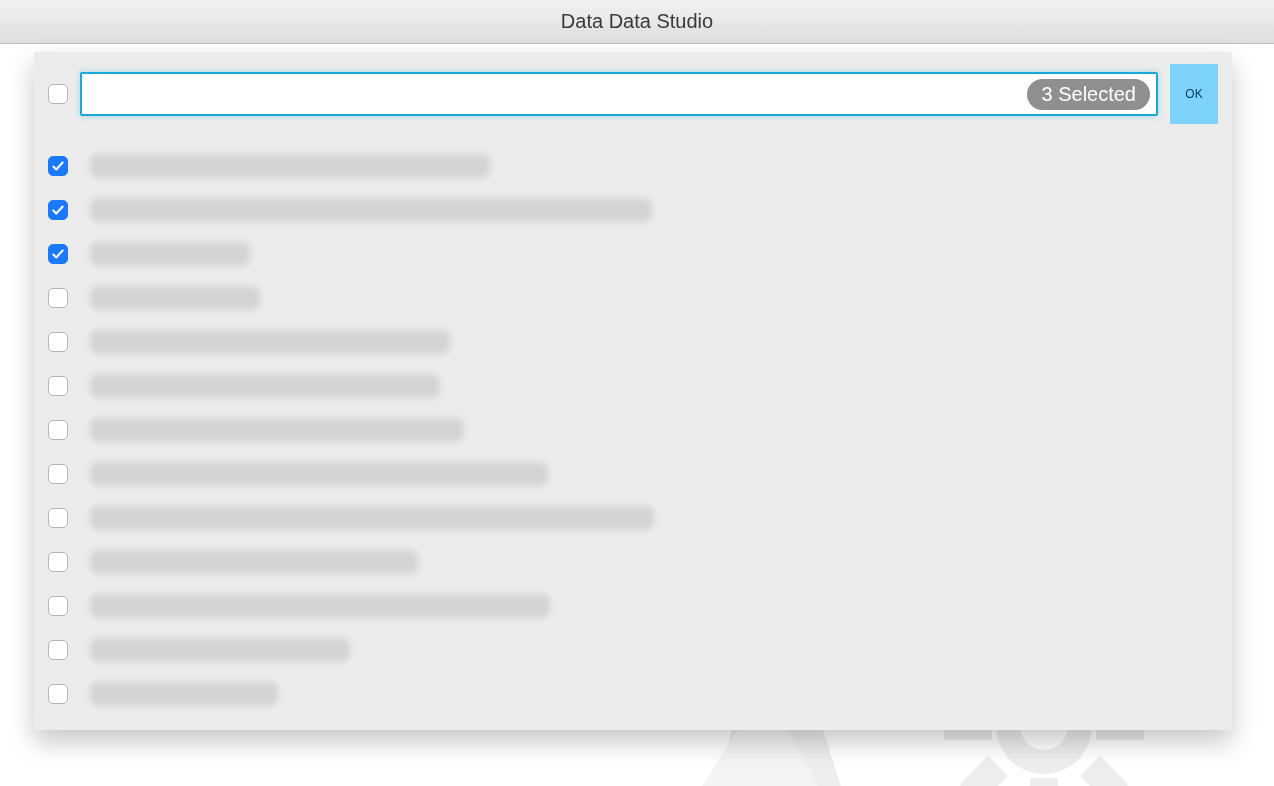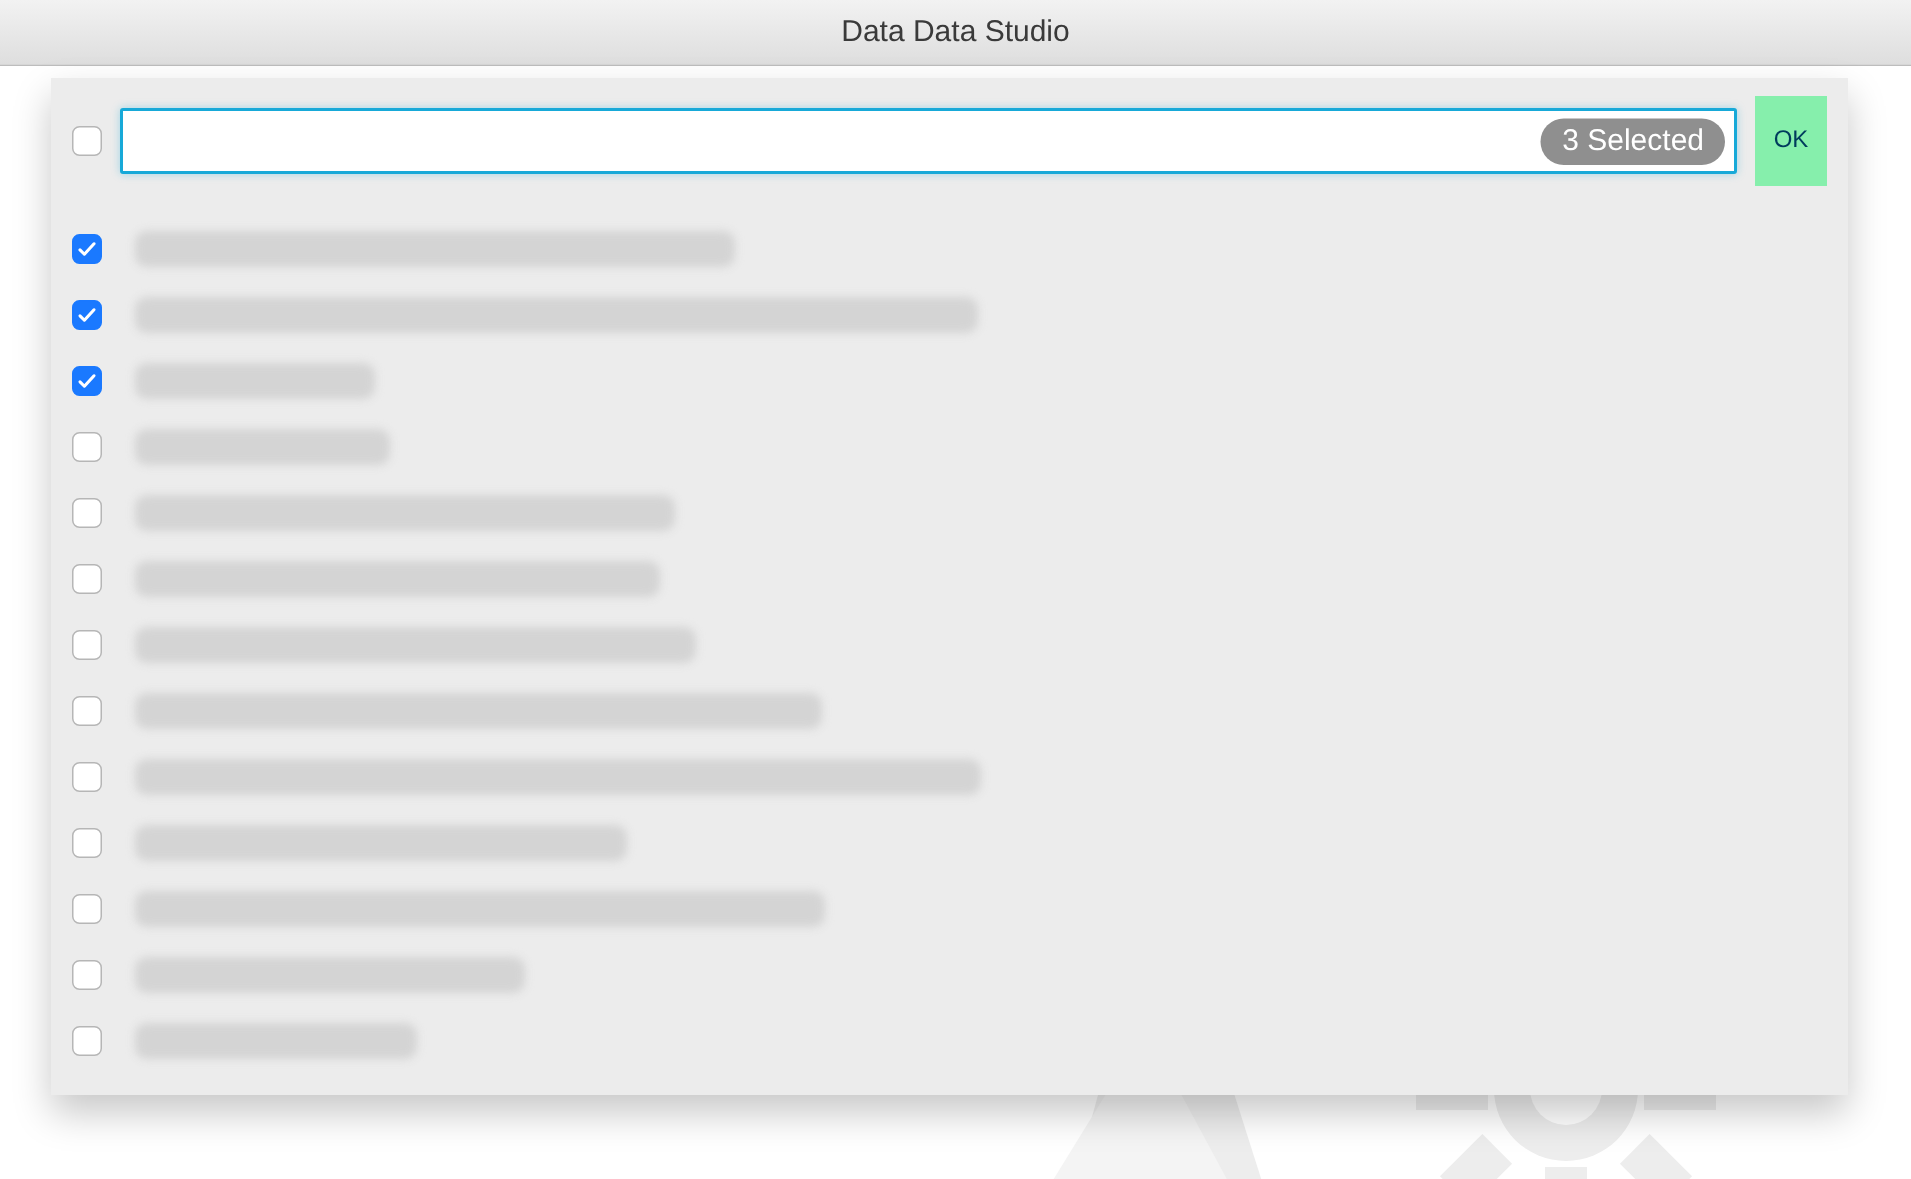--- a/index.html
+++ b/index.html
@@ -79,23 +79,23 @@
     color: #ffffff;
     font-size: 20px;
     padding: 4px 14px;
     border-radius: 20px;
     white-space: nowrap;
   }
   .ok-btn {
     width: 48px;
     height: 60px;
     border: none;
-    background: #86efac;
+    background: #7dd3fc;
     color: #003b5c;
-    font-size: 16px;
+    font-size: 12px;
     font-weight: 500;
     cursor: pointer;
   }
   .list {
     display: flex;
     flex-direction: column;
     gap: 0;
     padding-top: 8px;
   }
   .list-row {

